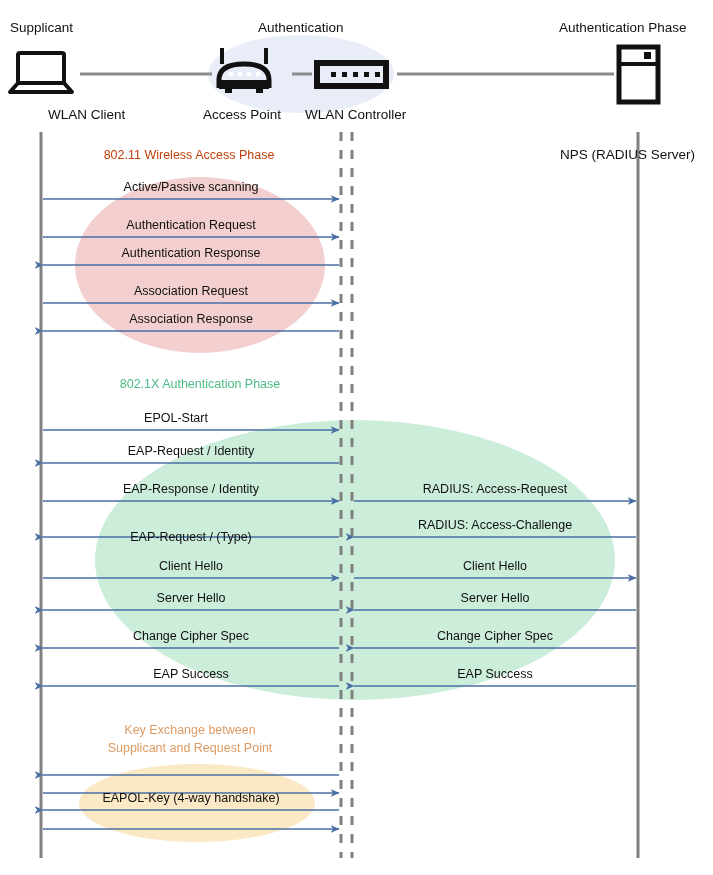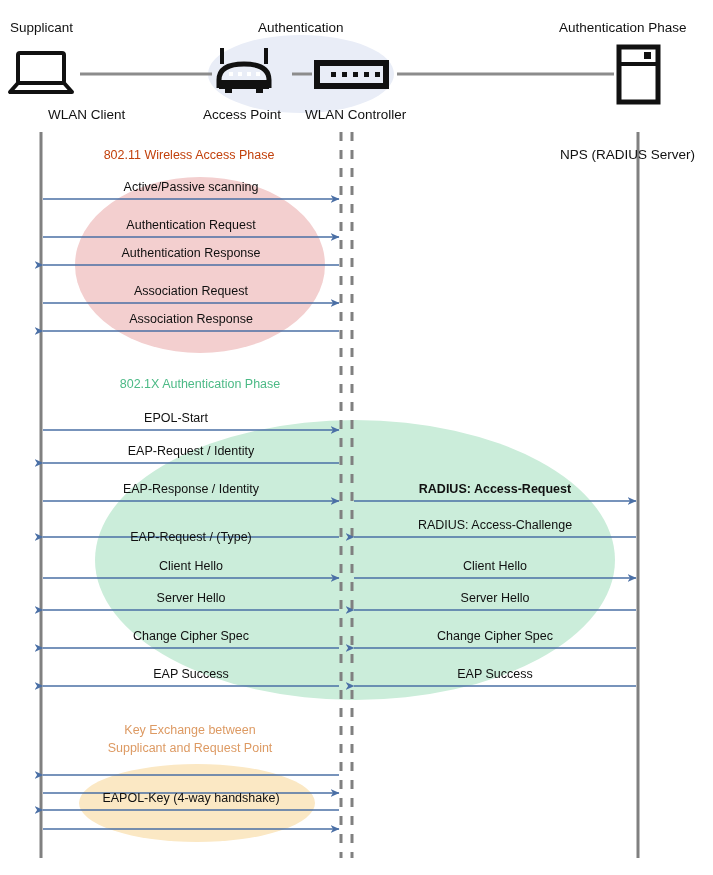--- a/index.html
+++ b/index.html
@@ -149,19 +149,19 @@
     <div class="msg" style="left: 191px; top: 444px;">EAP-Request / Identity</div>
     <div class="msg" style="left: 191px; top: 482px;">EAP-Response / Identity</div>
     <div class="msg" style="left: 191px; top: 494px; margin-top: 36px;">EAP-Request / (Type)</div>
     <div class="msg" style="left: 191px; top: 559px;">Client Hello</div>
     <div class="msg" style="left: 191px; top: 591px;">Server Hello</div>
     <div class="msg" style="left: 191px; top: 629px;">Change Cipher Spec</div>
     <div class="msg" style="left: 191px; top: 667px;">EAP Success</div>
     <div class="msg" style="left: 191px; top: 791px;">EAPOL-Key (4-way handshake)</div>
   </div>
 <div id="labels-right">
-    <div class="msg" style="left: 495px; top: 482px; font-weight: bold;">RADIUS: Access-Request</div>
+    <div class="msg" style="left: 495px; top: 482px;">RADIUS: Access-Request</div>
     <div class="msg" style="left: 495px; top: 518px;">RADIUS: Access-Challenge</div>
     <div class="msg" style="left: 495px; top: 559px;">Client Hello</div>
     <div class="msg" style="left: 495px; top: 591px;">Server Hello</div>
     <div class="msg" style="left: 495px; top: 629px;">Change Cipher Spec</div>
     <div class="msg" style="left: 495px; top: 667px;">EAP Success</div>
   </div>
 
 </body></html>

